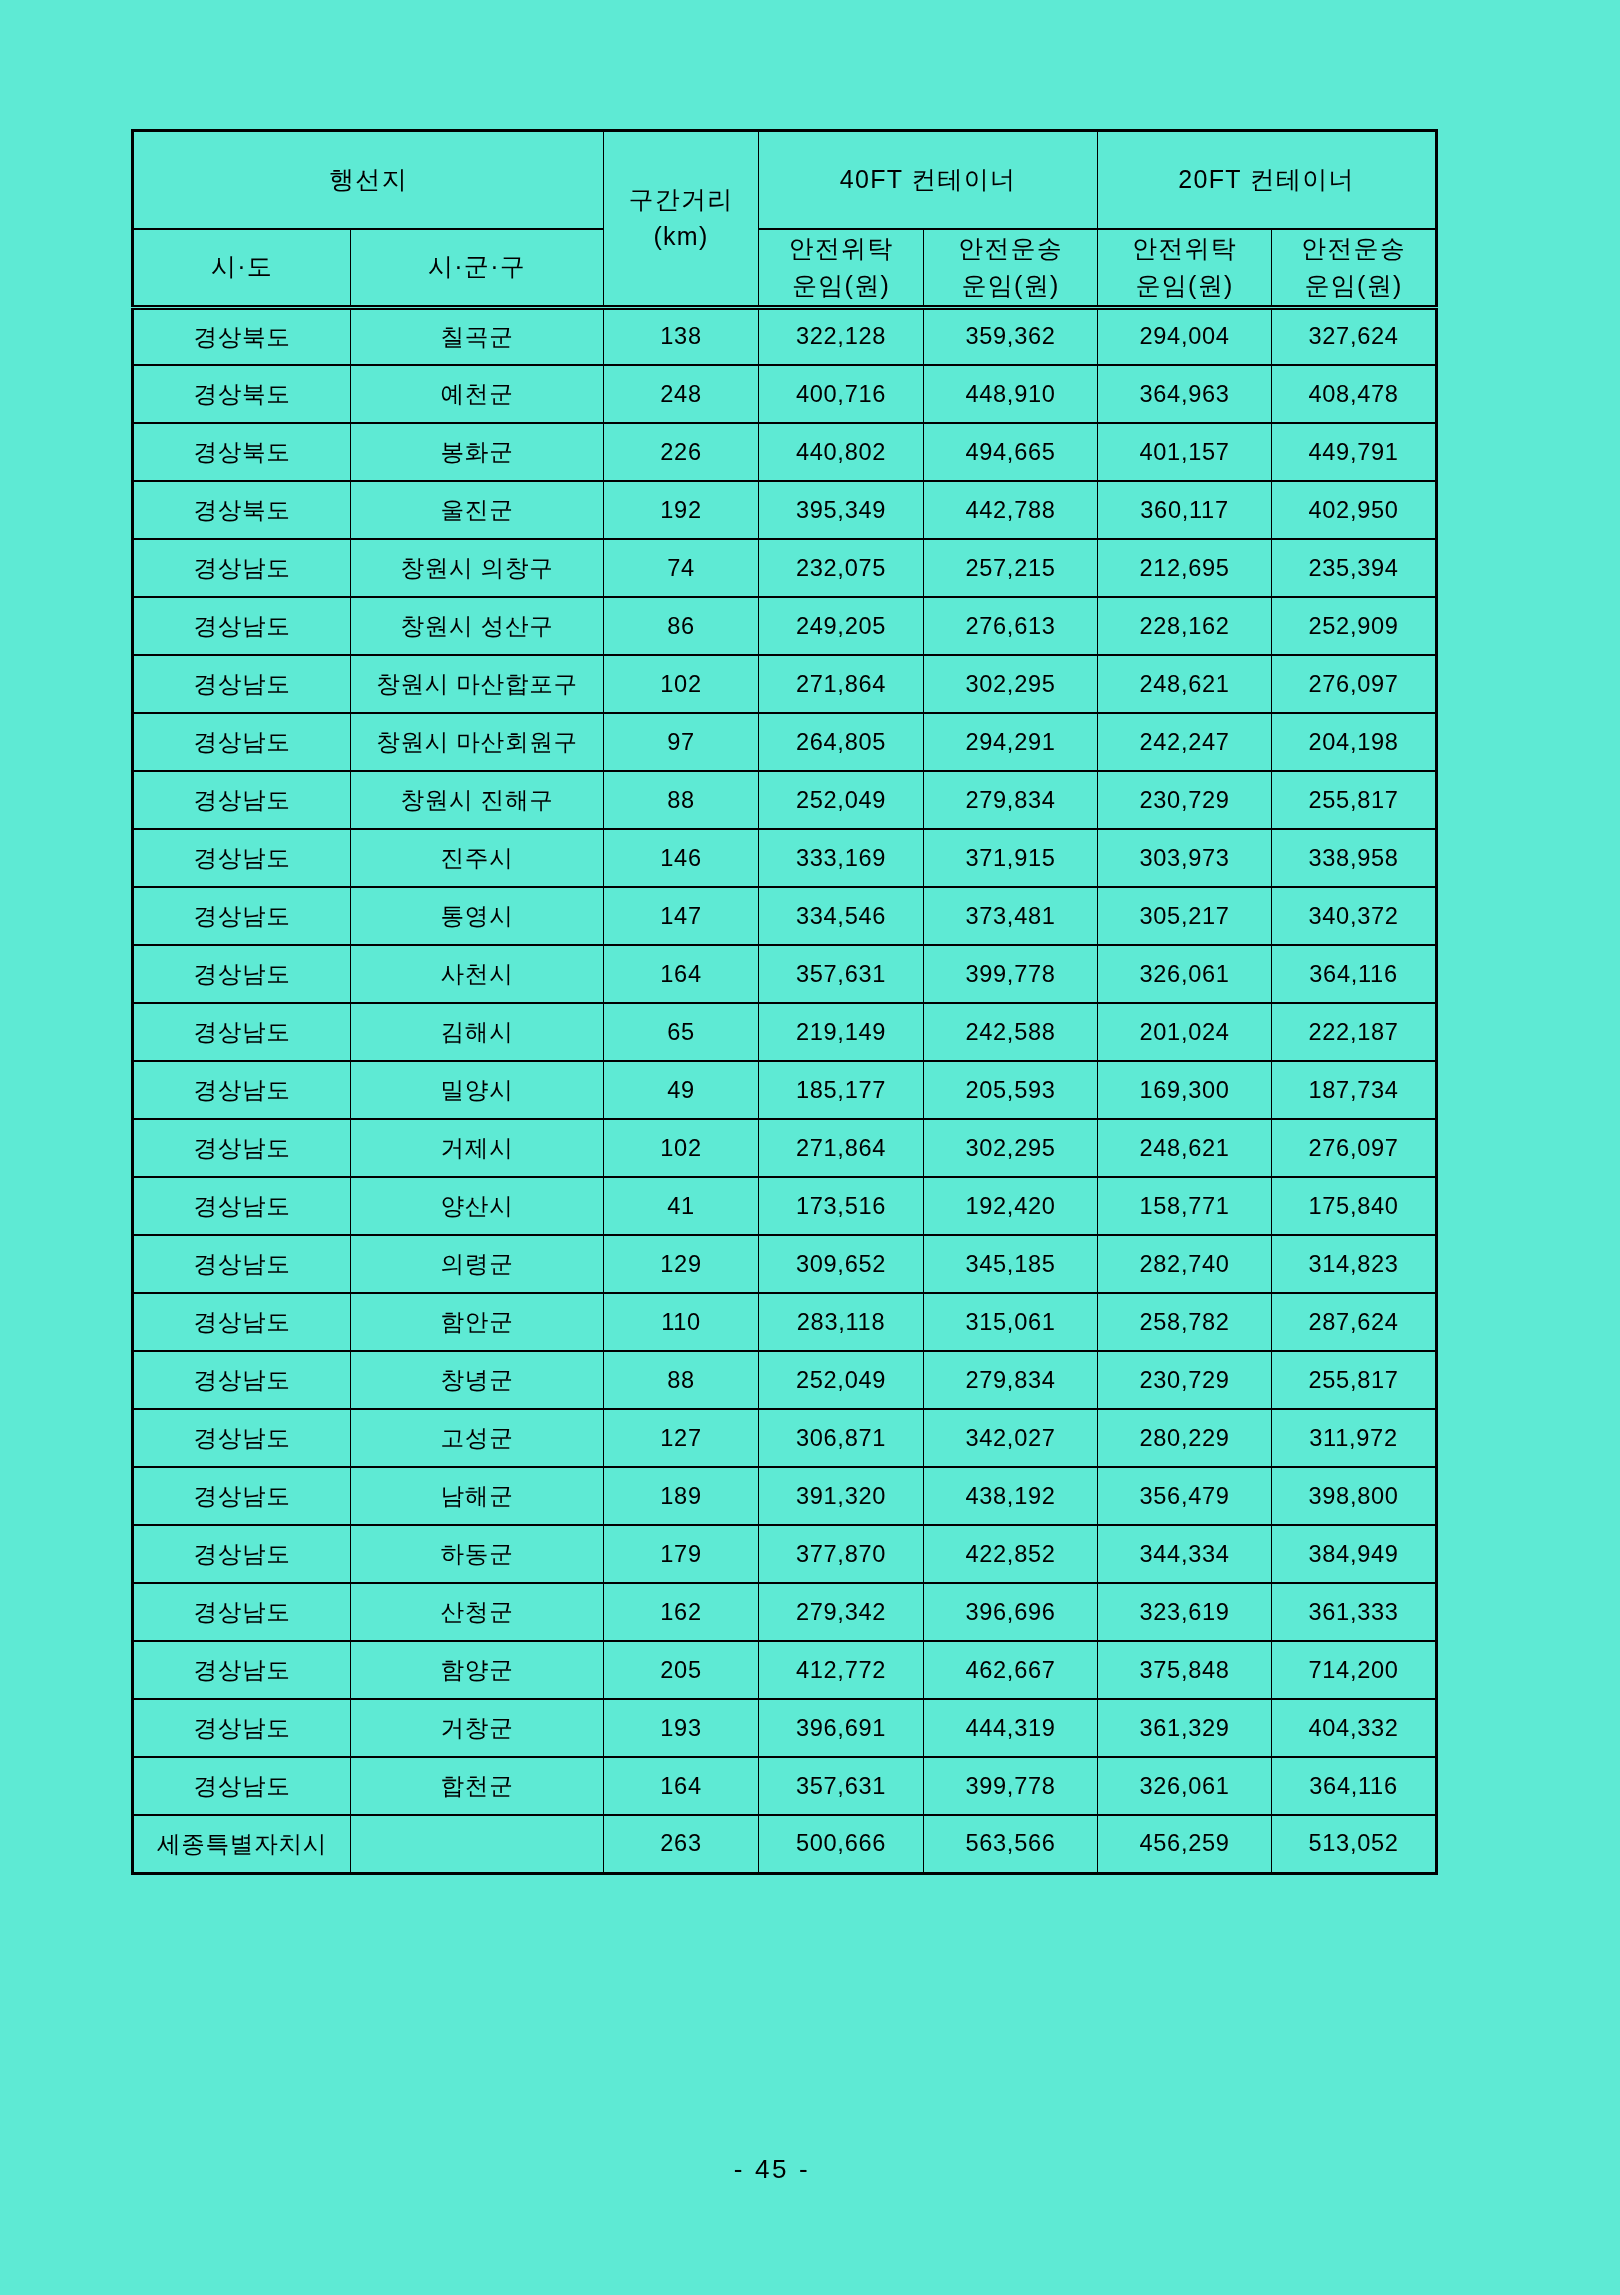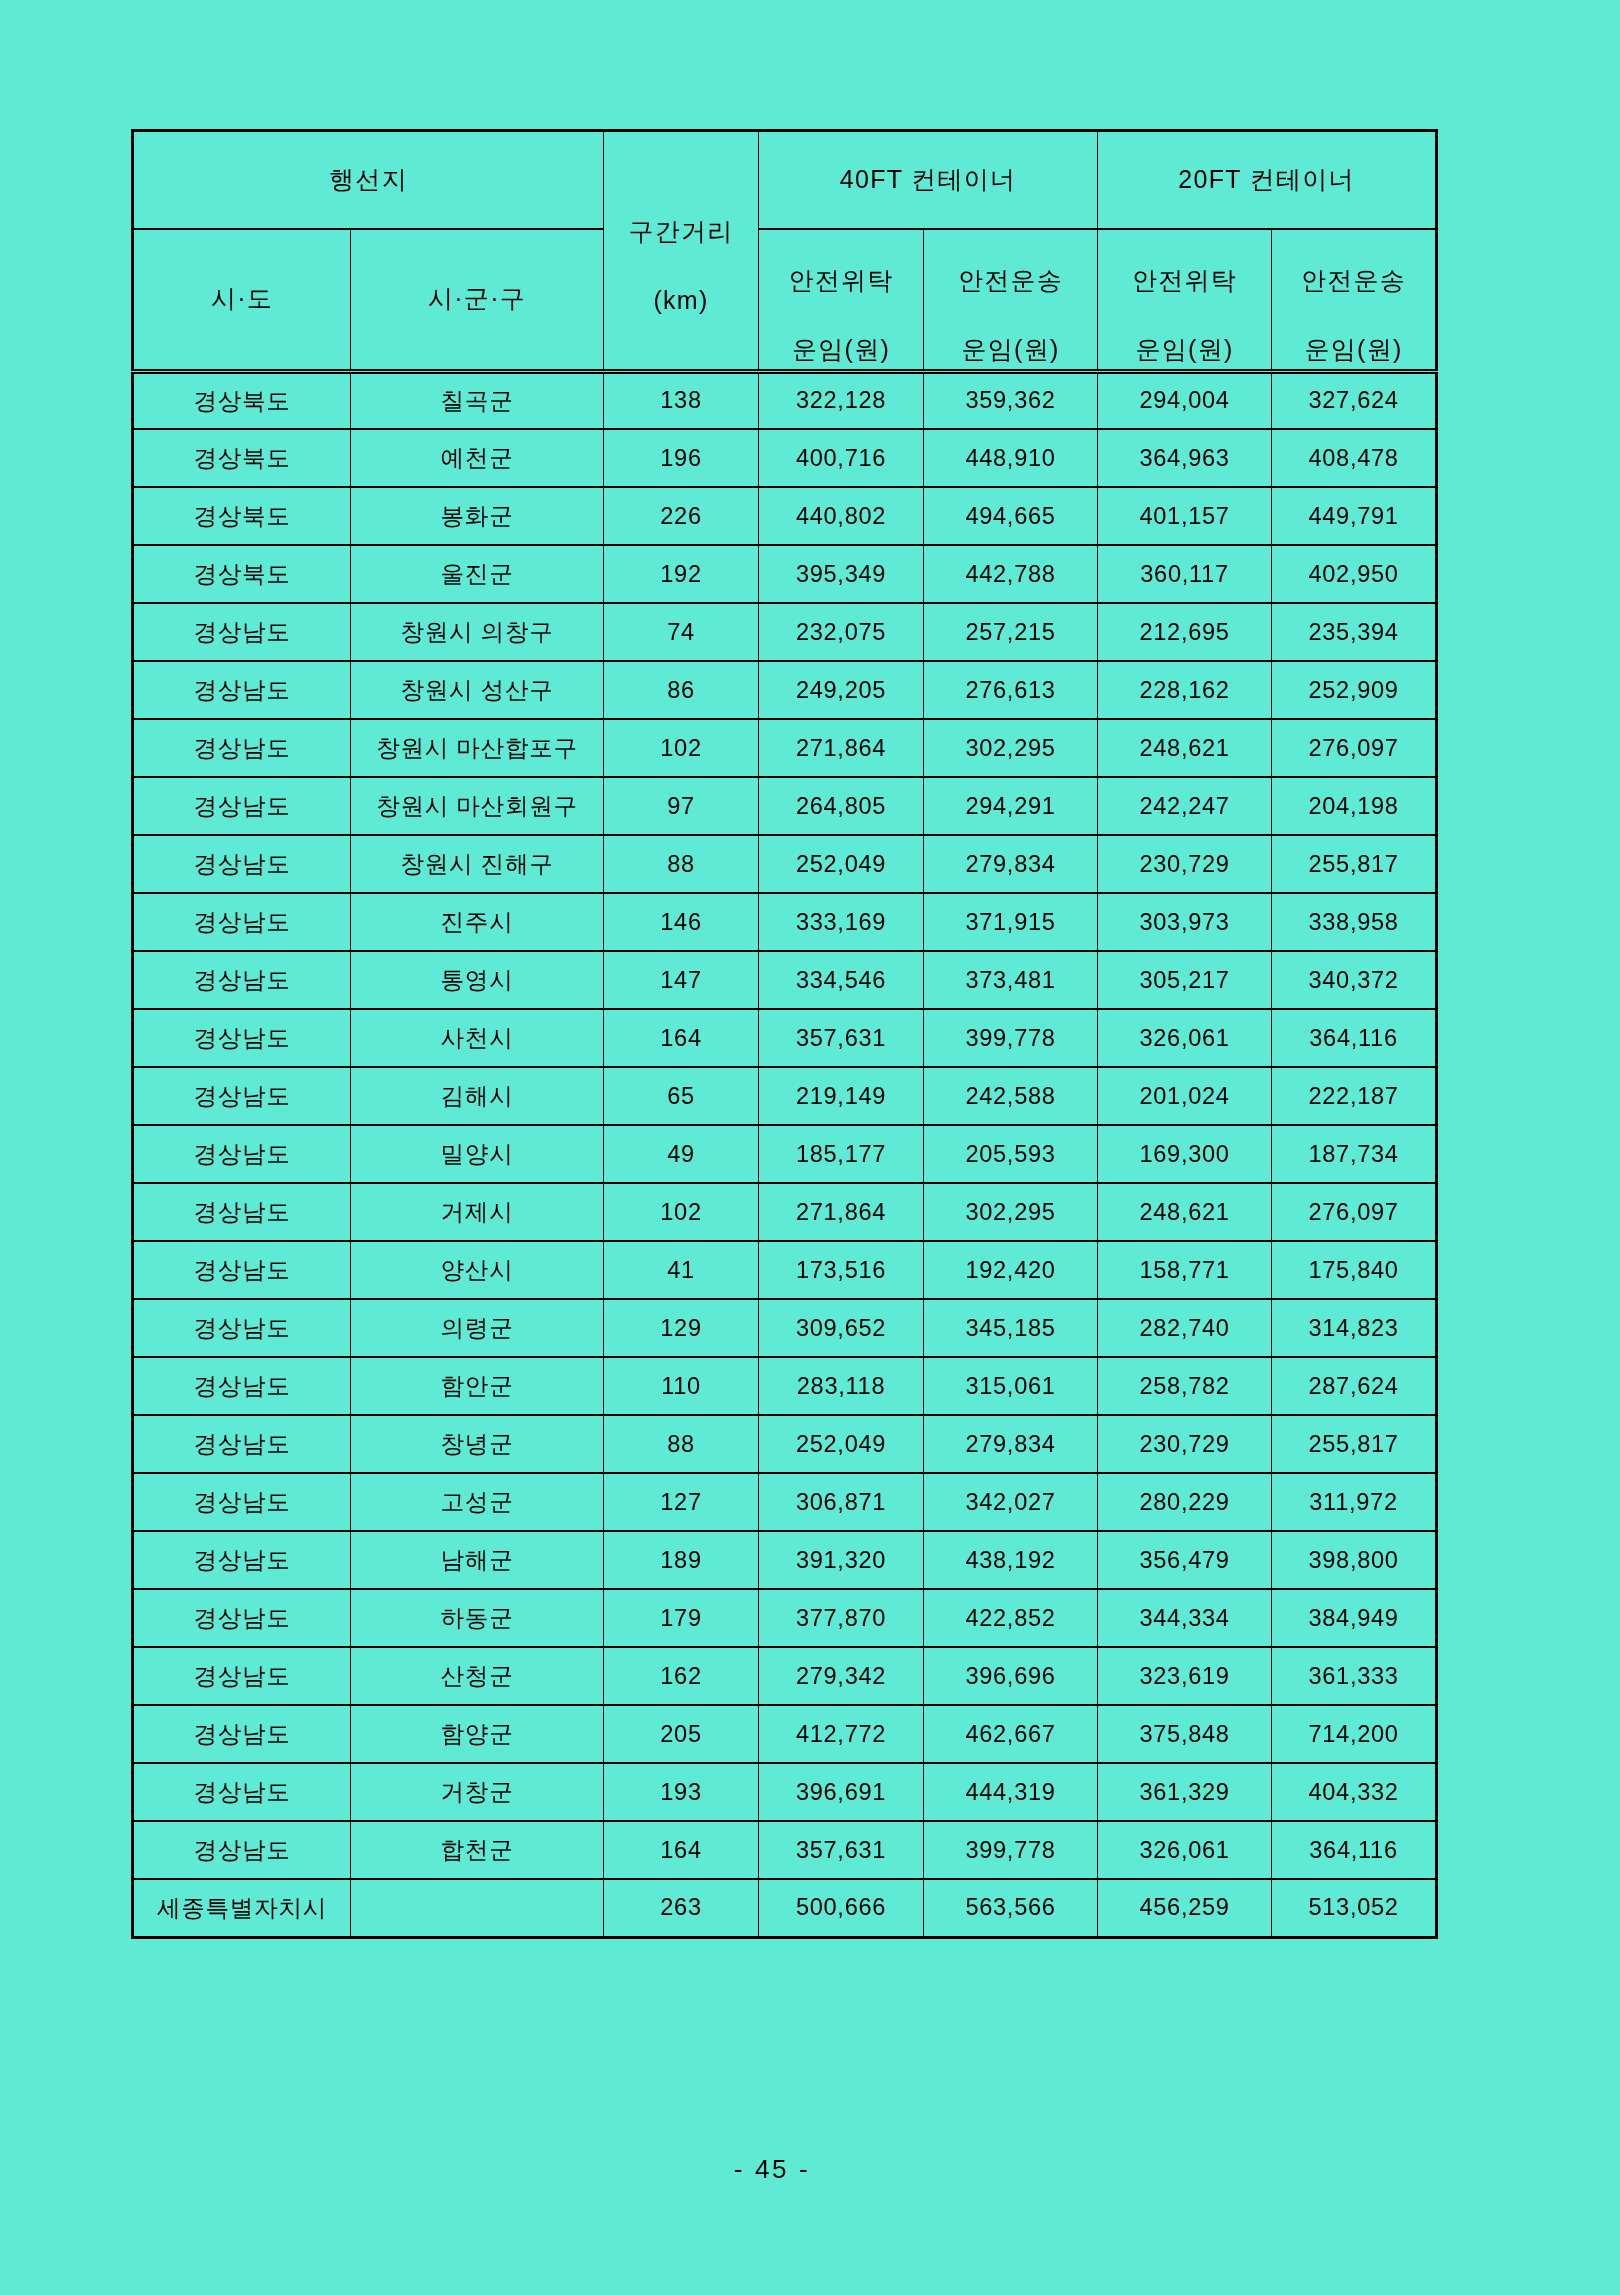--- a/index.html
+++ b/index.html
@@ -51,21 +51,21 @@
   
   thead tr.h2 th,
   thead th.rowspan2 {
     border-bottom: 5.9px double #000;
   }
   tbody tr { height: 58px; padding-left: 30px; }
   tbody td {
     font-size: 23.6px;
     letter-spacing: 0.7px;
   }
-  .two-line div { line-height: 1.5; margin-top: 32px; }
+  .two-line div { line-height: 1.5; }
   .footer {
     position: absolute;
     top: 2154px;
     left: 772px;
     transform: translateX(-50%);
     font-size: 26px;
     letter-spacing: 2.6px;
     white-space: nowrap;
   }
 </style>
@@ -121,21 +121,21 @@
           <td>칠곡군</td>
           <td>138</td>
           <td>322,128</td>
           <td>359,362</td>
           <td>294,004</td>
           <td>327,624</td>
         </tr>
         <tr>
           <td>경상북도</td>
           <td>예천군</td>
-          <td>196</td>
+          <td>248</td>
           <td>400,716</td>
           <td>448,910</td>
           <td>364,963</td>
           <td>408,478</td>
         </tr>
         <tr>
           <td>경상북도</td>
           <td>봉화군</td>
           <td>226</td>
           <td>440,802</td>

